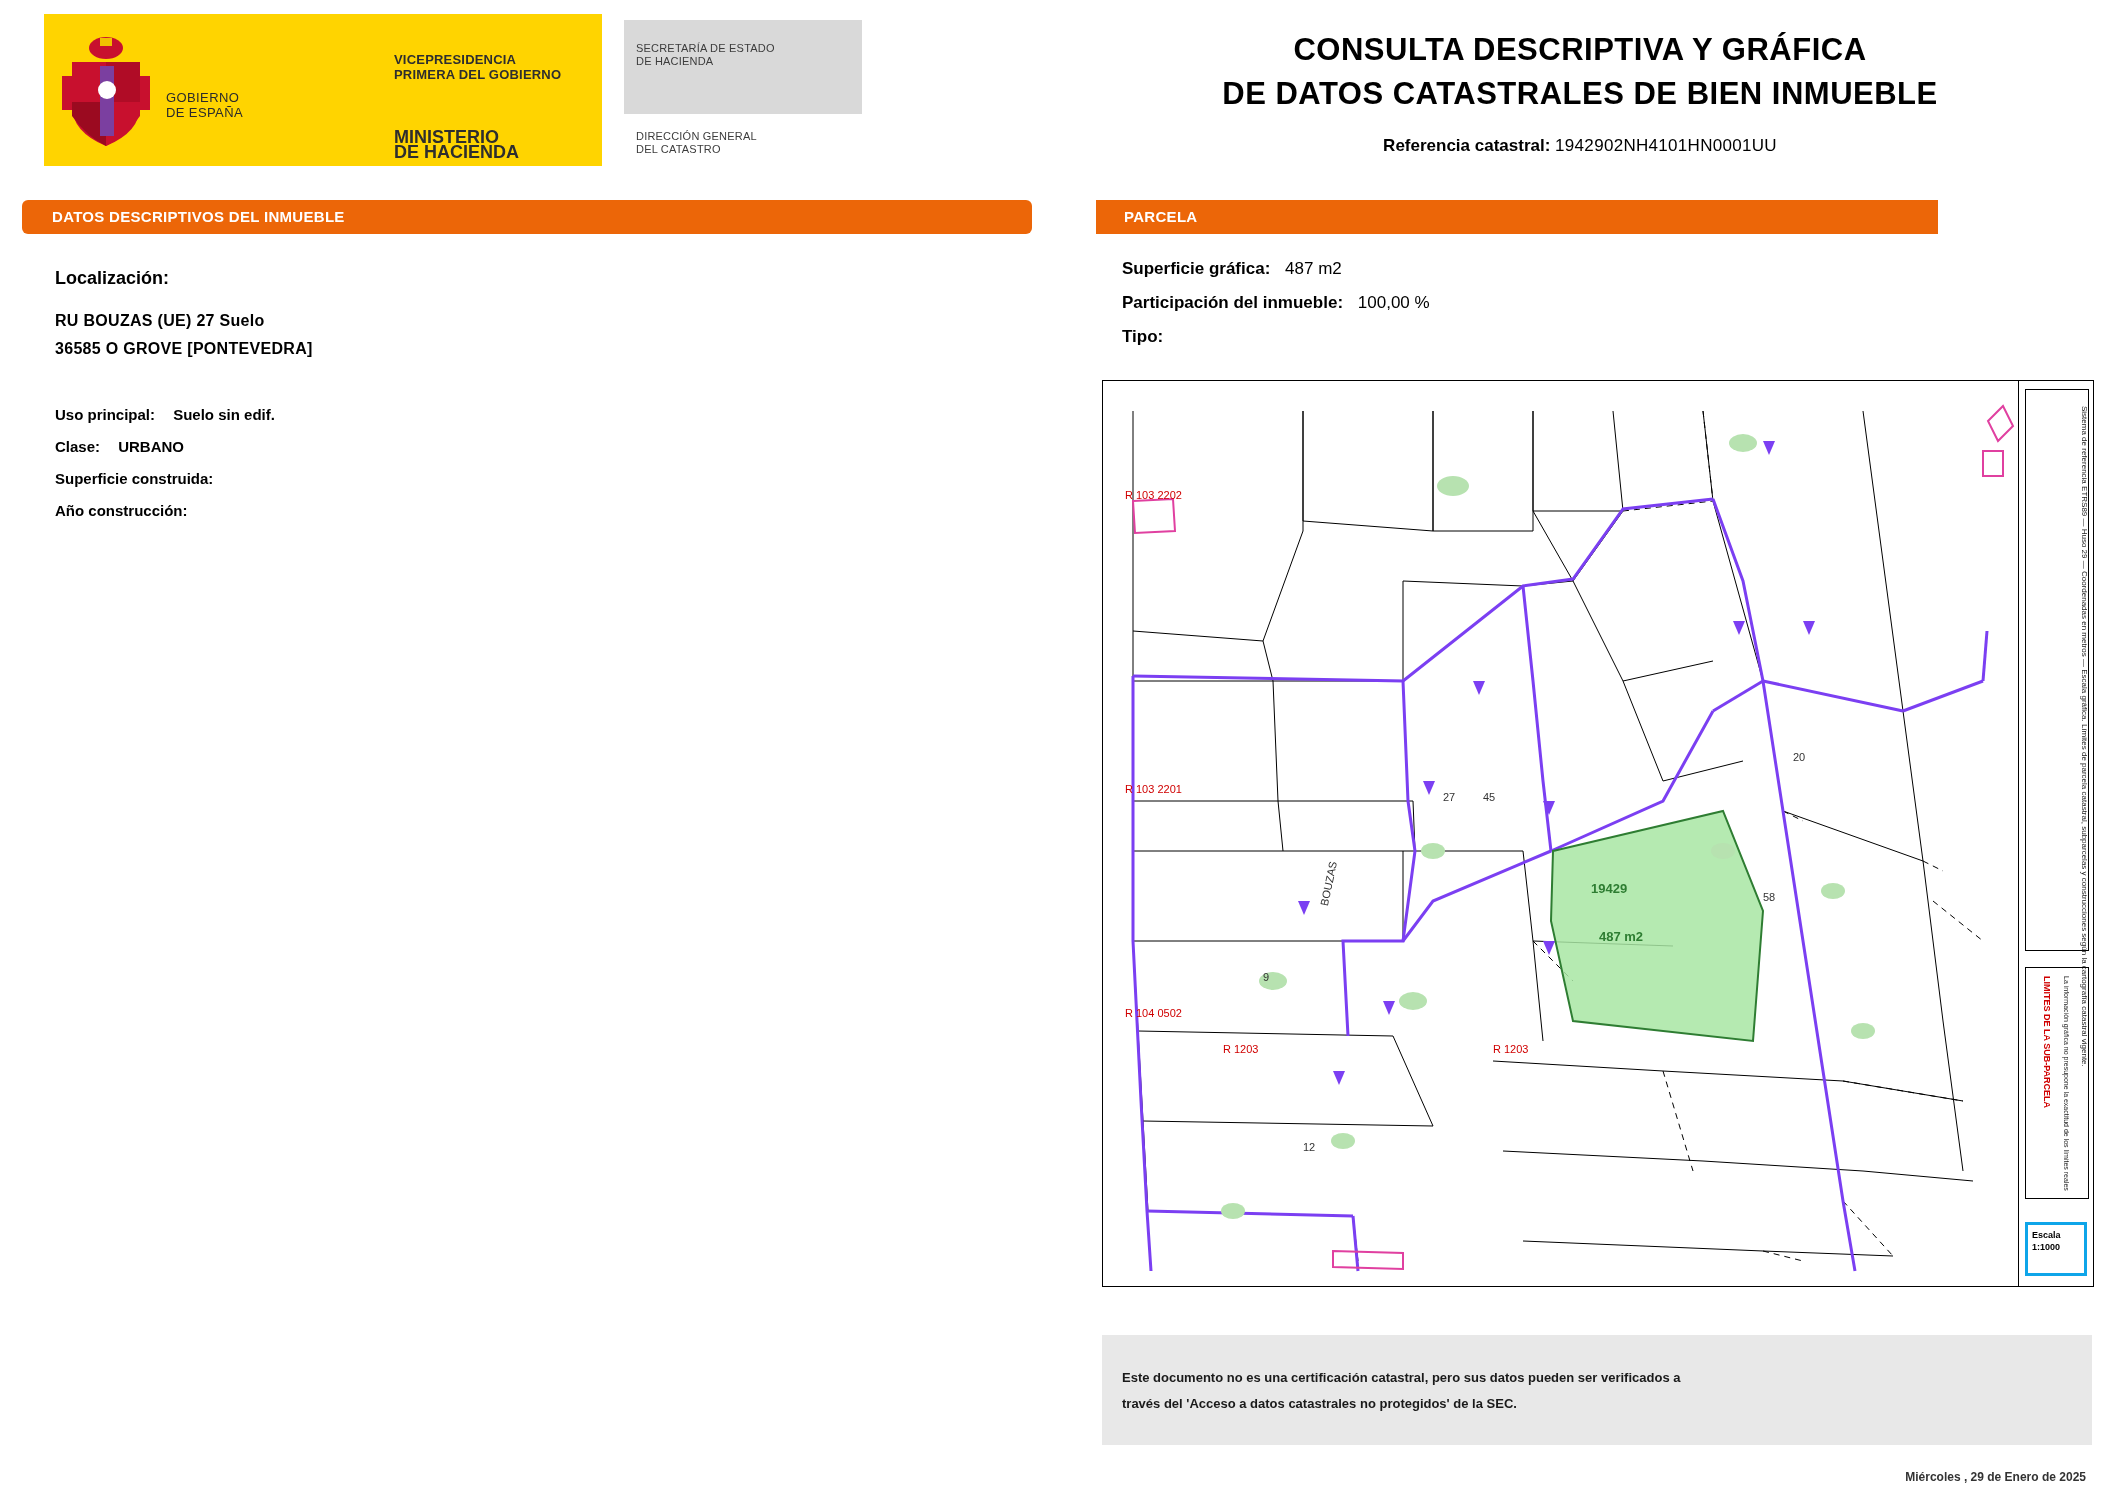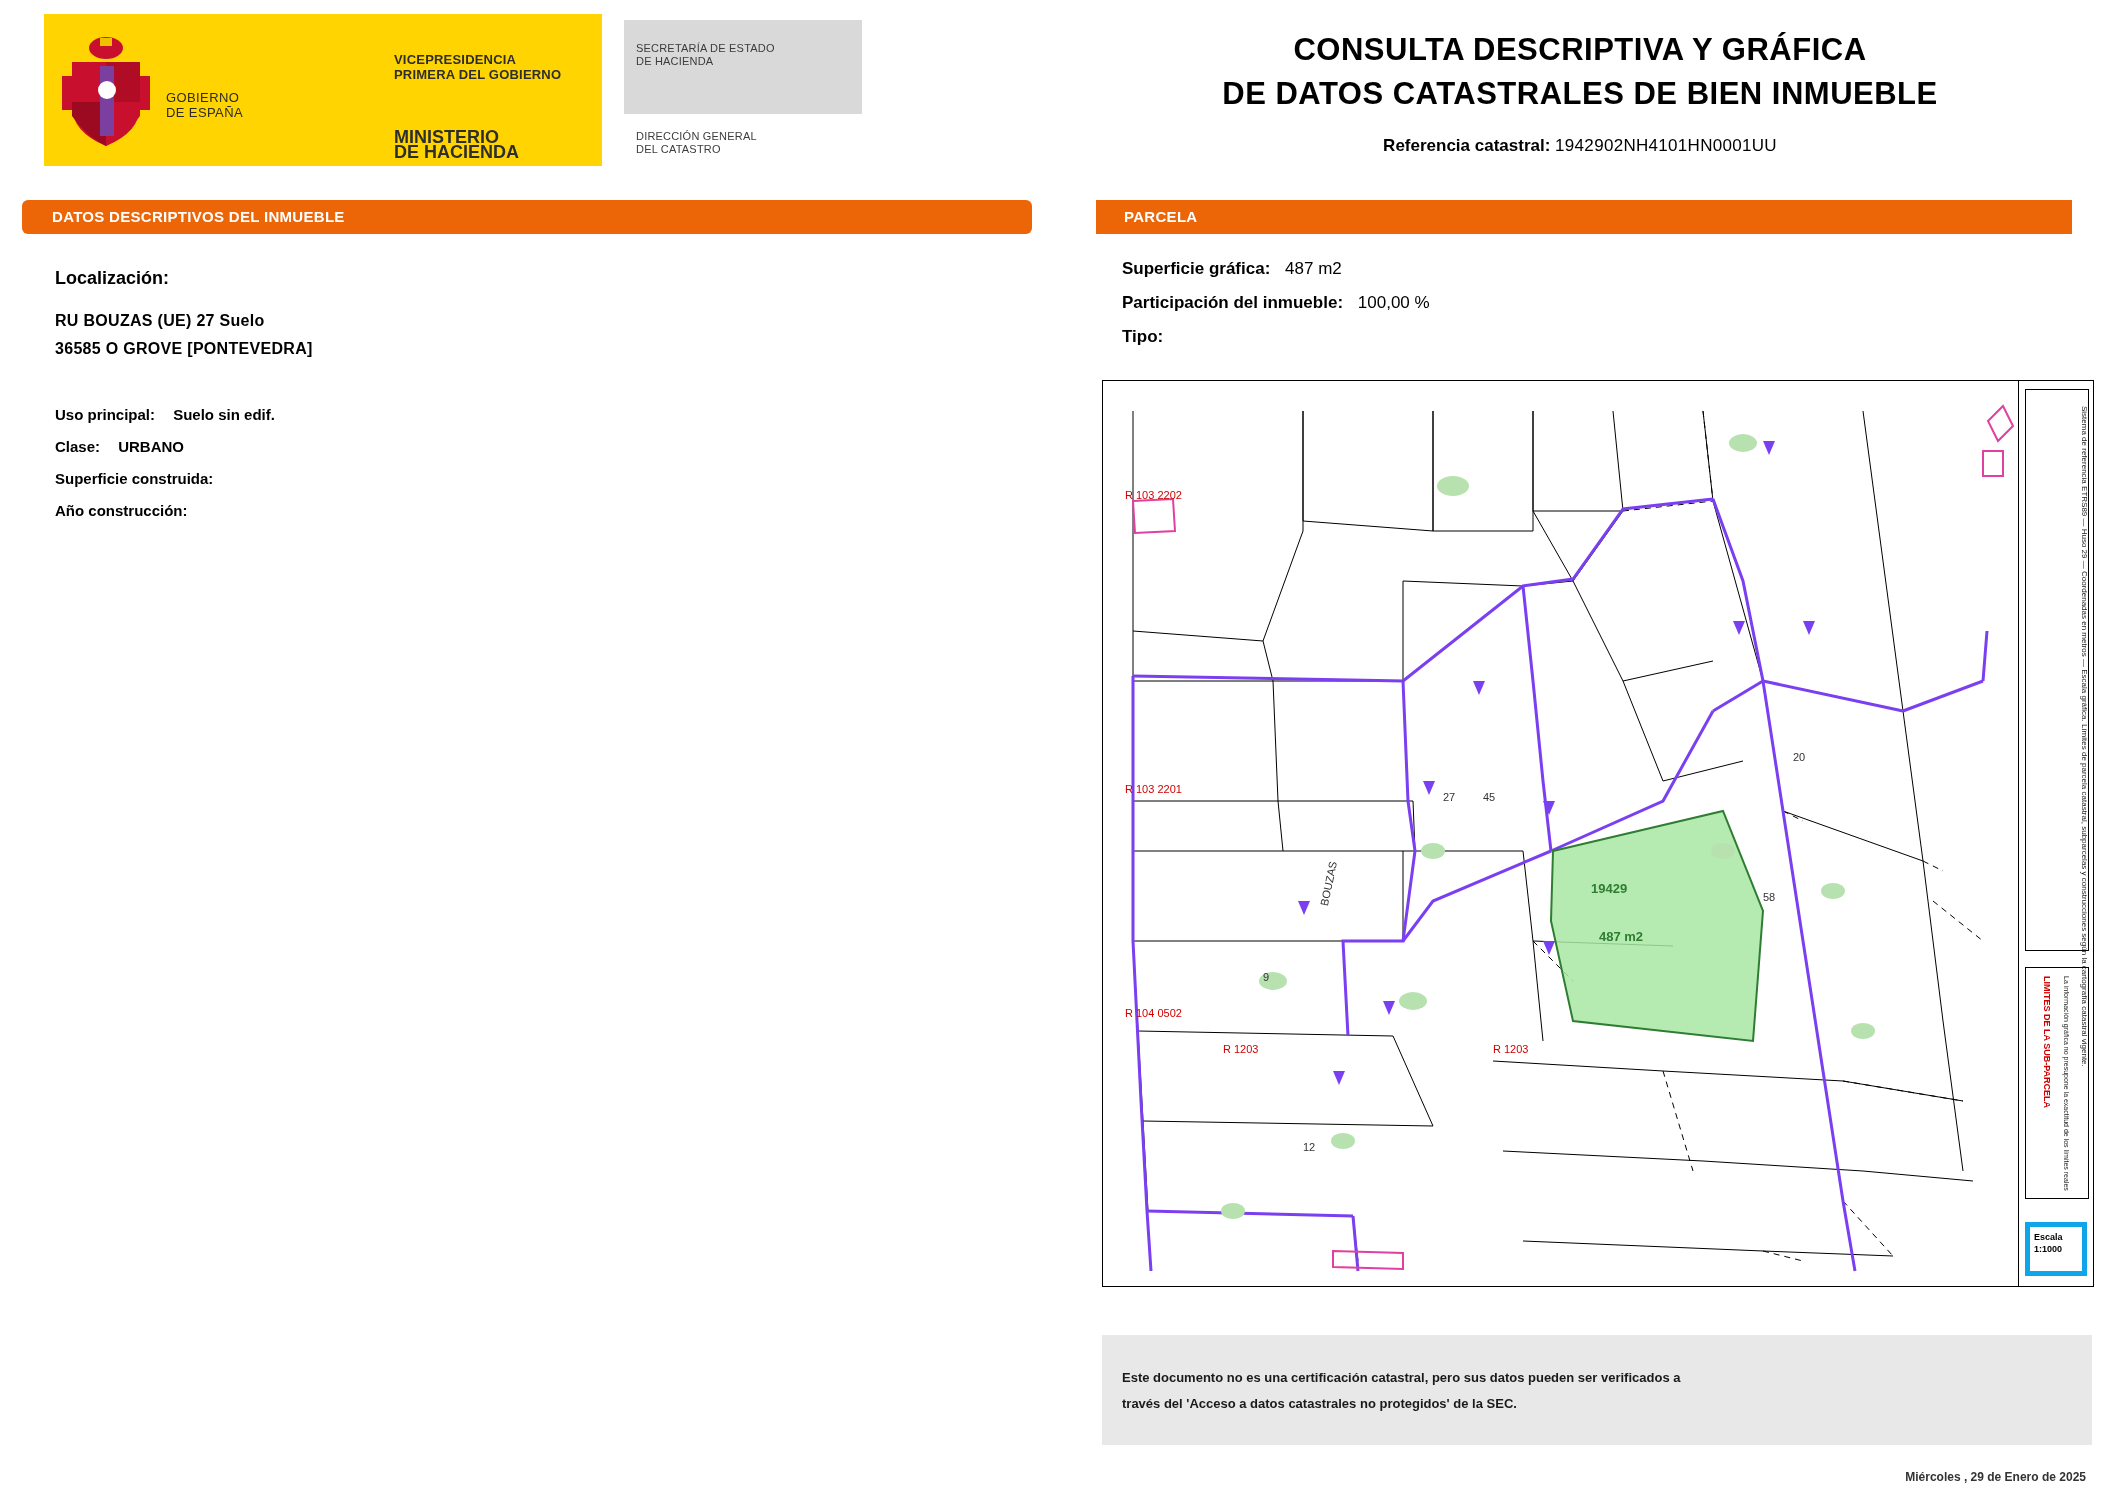--- a/index.html
+++ b/index.html
@@ -132,21 +132,21 @@
   .bar .bar-label {
     position: absolute;
     top: 8px;
     font-size: 15px;
     font-weight: bold;
     color: #ffffff;
     letter-spacing: .3px;
   }
   .bar-left  { left: 22px;  top: 200px; width: 1010px; border-radius: 6px; }
   .bar-left .bar-label { left: 30px; }
-  .bar-right { left: 1096px; top: 200px; width: 976px; text-align: right; }
+  .bar-right { left: 1096px; top: 200px; width: 842px; text-align: right; }
   .bar-right .bar-label { left: 28px; }
 
   
   .left-col {
     position: absolute;
     left: 55px; top: 268px;
     width: 980px;
   }
   .loc-title {
     font-size: 18px;
@@ -246,21 +246,21 @@
     transform: rotate(90deg);
     font-size: 7px;
     color: #222;
     white-space: nowrap;
   }
   .scale-box {
     position: absolute;
     left: 6px; bottom: 10px;
     width: 62px;
     height: 54px;
-    border: 5px solid #0ea5e9;
+    border: 3px solid #0ea5e9;
     font-size: 9px;
     padding: 4px 0 0 4px;
     box-sizing: border-box;
     font-weight: bold;
   }
   .scale-box div { line-height: 12px; }
 
   
   .note-box {
     position: absolute;

